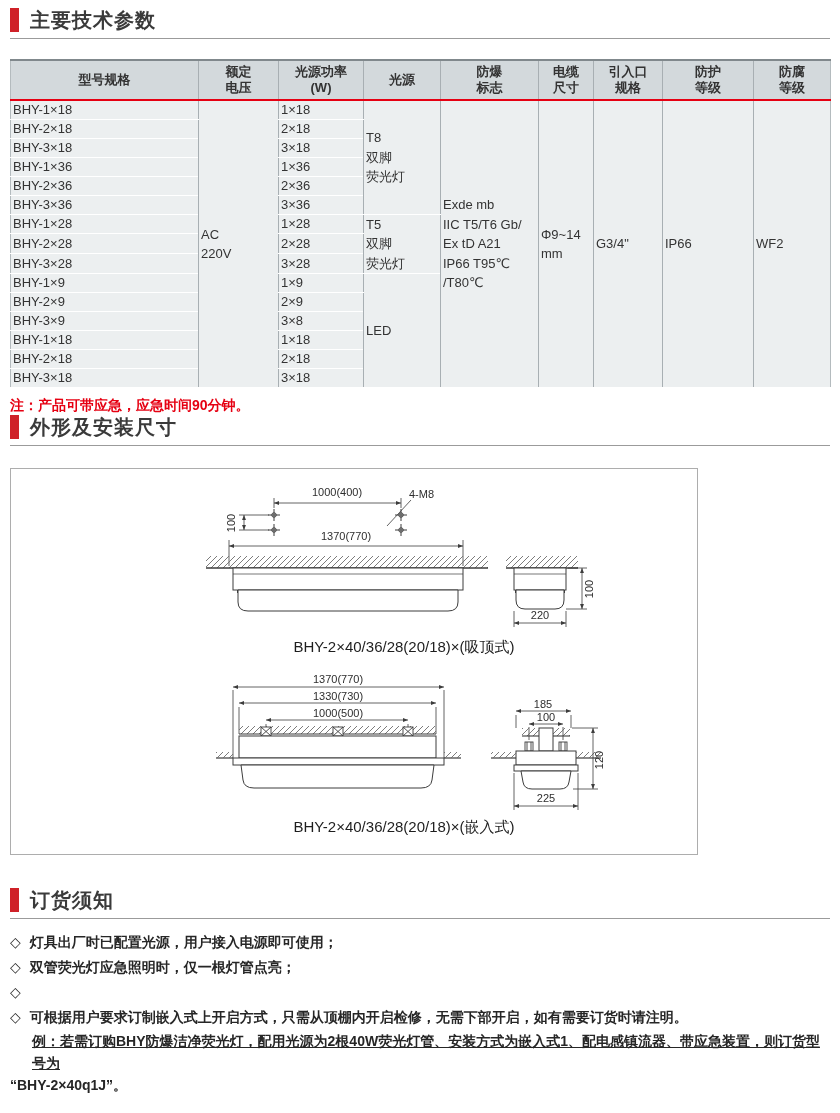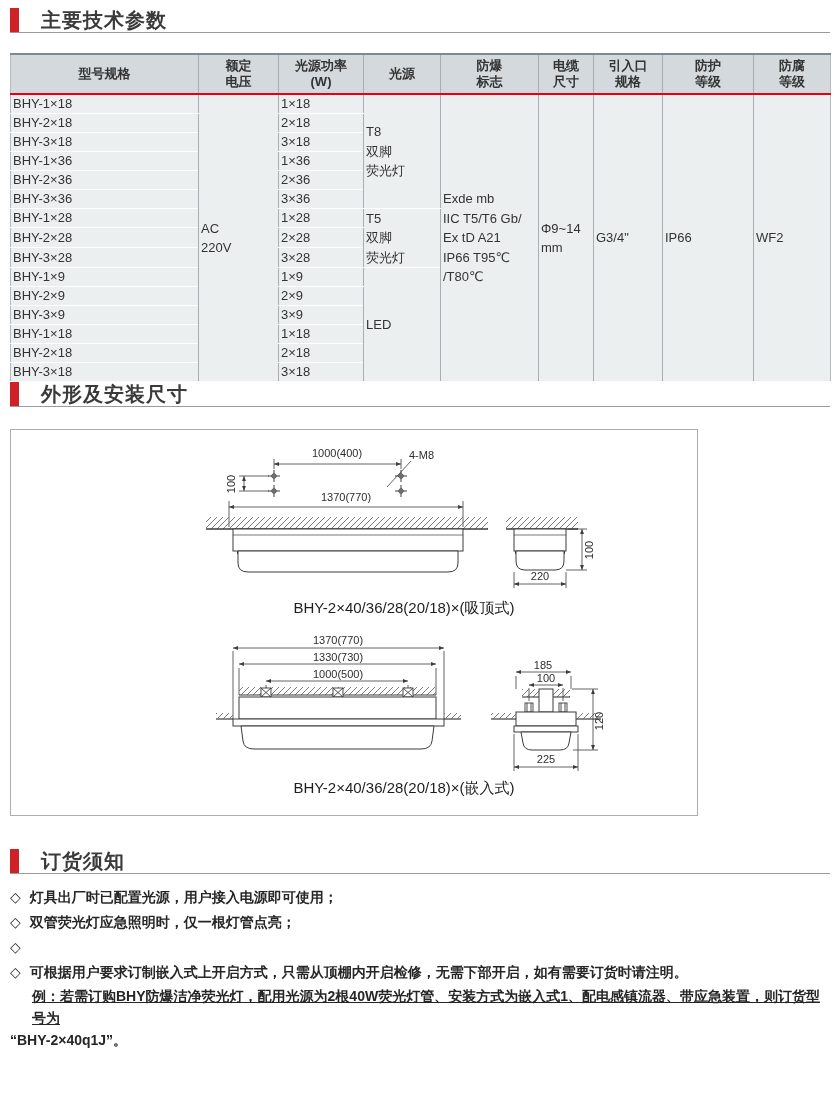--- a/index.html
+++ b/index.html
@@ -1,22 +1,22 @@
 <!DOCTYPE html>
 <html><head>
 <meta charset="utf-8">
 <style>
   * { margin:0; padding:0; box-sizing:border-box; }
   html,body { width:840px; height:1113px; overflow:hidden; background:#fff;
               font-family:"Liberation Sans","DejaVu Sans",sans-serif; }
   .page { width:840px; padding:8px 10px 0 10px; }
 
   
-  .sec { display:flex; align-items:center; gap:22px;
-         border-bottom:1px solid #9b9b9b; }
+  .sec { display:flex; align-items:center; gap:11px;
+         border-bottom:1px solid #9b9b9b; padding-bottom:6px; }
   .sec .bar { width:9px; height:24px; background:#cf2128; flex:0 0 auto; }
   .sec .t { font-size:20px; font-weight:bold; color:#3a3a3a; letter-spacing:1px; line-height:24px; }
 
   
   table.spec { border-collapse:collapse; table-layout:fixed; width:820px; margin-top:20px;
                font-size:13px; color:#333;
                border-left:1px solid #b4bbbe; border-right:1px solid #b4bbbe;
                border-bottom:1px solid #9aa1a5; }
   table.spec th { background:#d3d9dc; border-top:2px solid #80888c; border-bottom:2px solid #e60012;
                   height:40px; font-weight:bold; white-space:pre-line; line-height:1.25;
@@ -148,37 +148,38 @@
         <td>BHY-1×9</td>
         <td>1×9</td>
         <td class="merged" rowspan="6">LED</td>
       </tr>
       <tr>
           <td>BHY-2×9</td>
           <td>2×9</td>
         </tr>
       <tr>
           <td>BHY-3×9</td>
-          <td>3×9</td>
+          <td>3×8</td>
         </tr>
       <tr>
           <td>BHY-1×18</td>
           <td>1×18</td>
         </tr>
       <tr>
           <td>BHY-2×18</td>
           <td>2×18</td>
         </tr>
       <tr>
           <td>BHY-3×18</td>
           <td>3×18</td>
         </tr>
     </tbody>
   </table>
 
+  <div class="note">注：产品可带应急，应急时间90分钟。</div>
 
   <div class="sec sec2">
     <div class="bar"></div>
     <div class="t">外形及安装尺寸</div>
   </div>
 
   <div class="draw-box">
 
     <svg id="svgA" width="820" height="188" viewBox="0 0 820 188">
       <defs>

